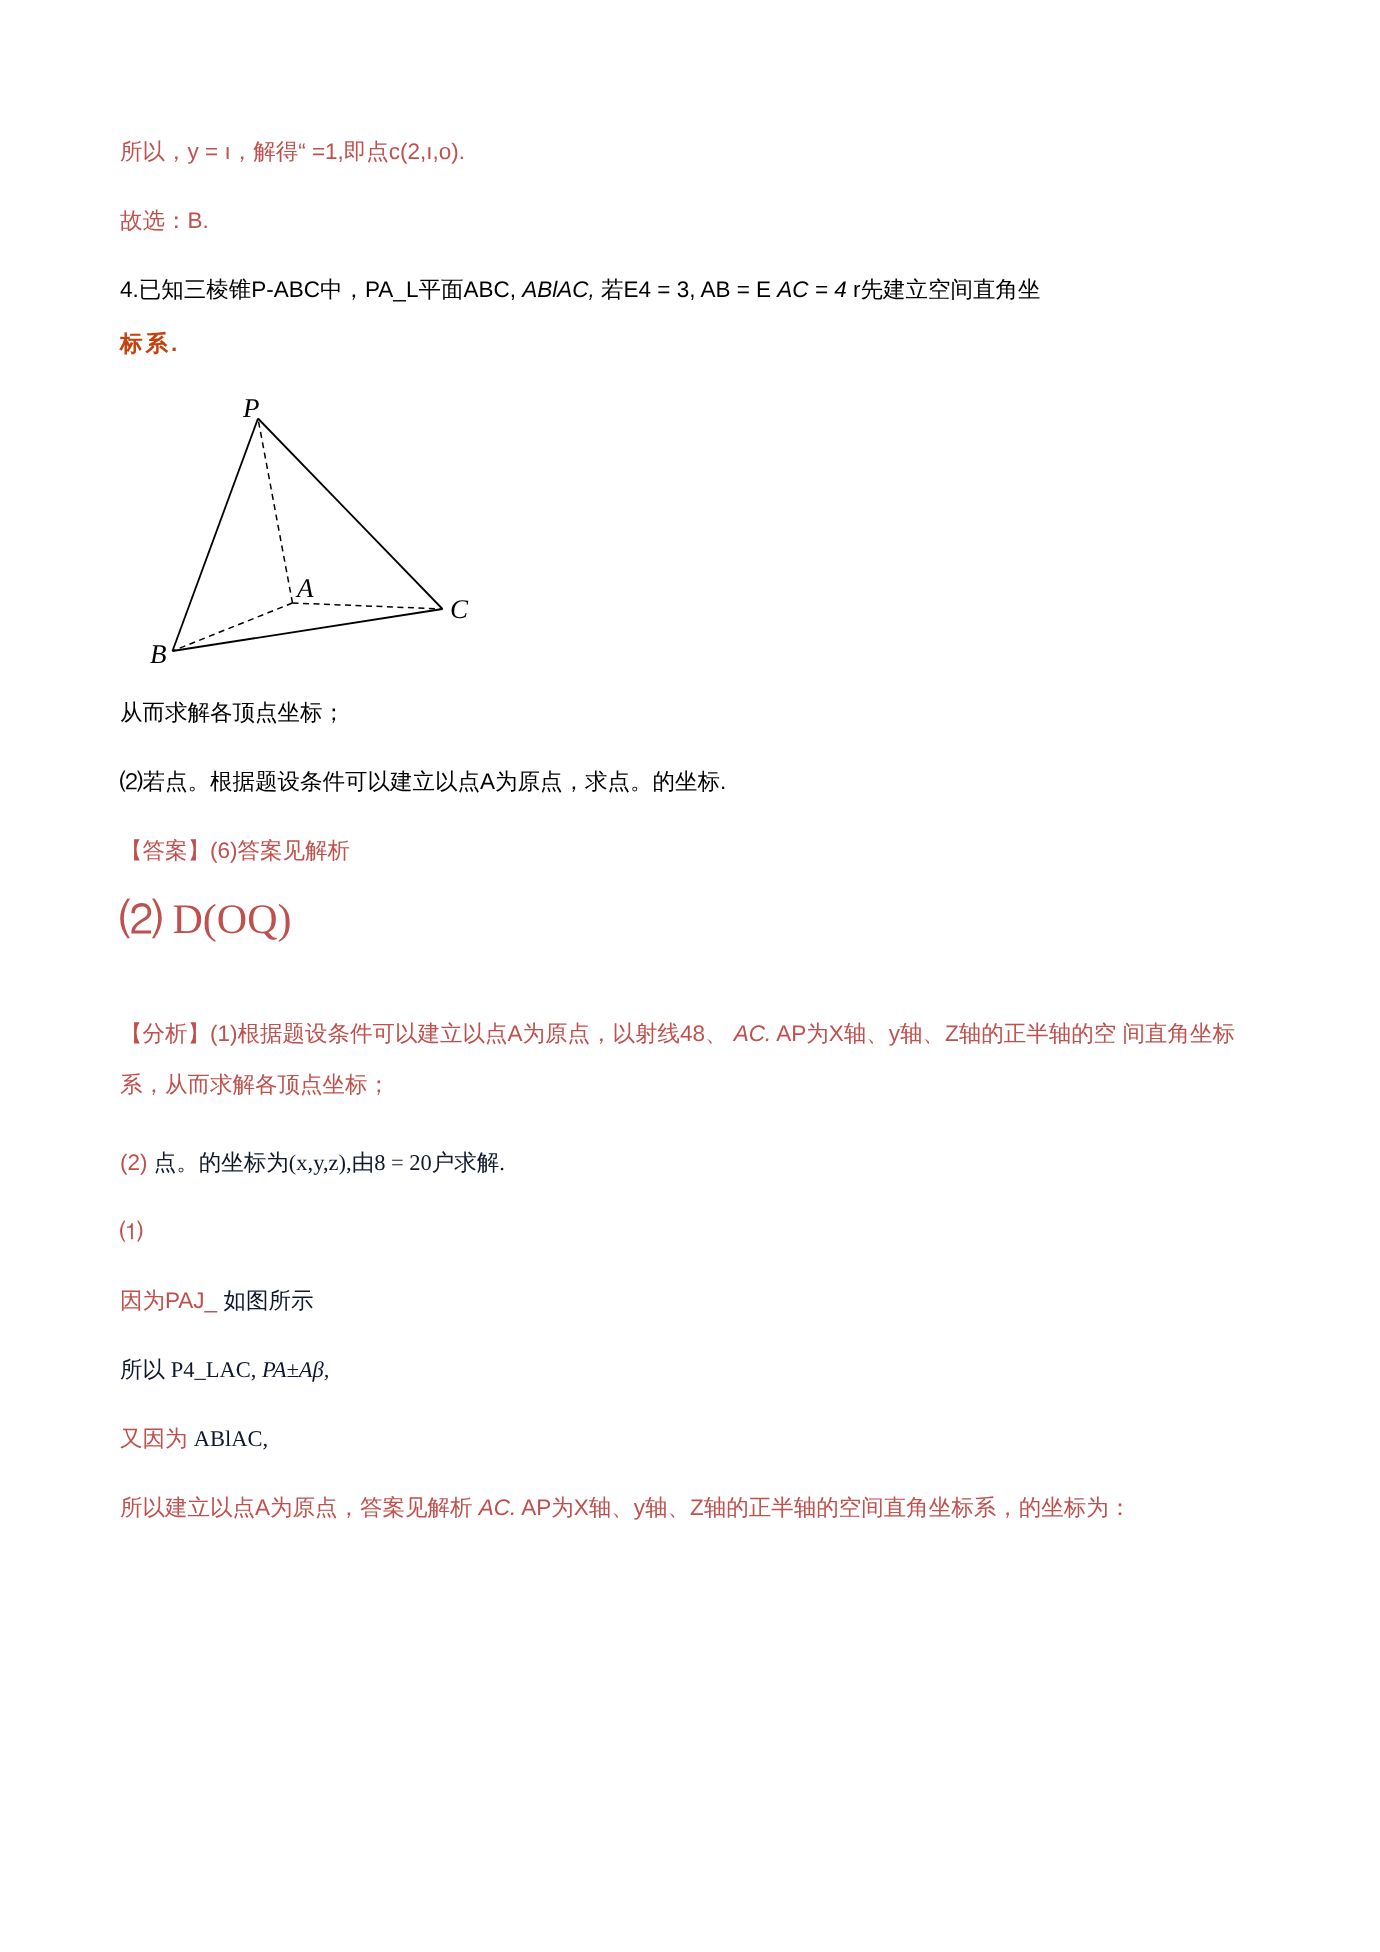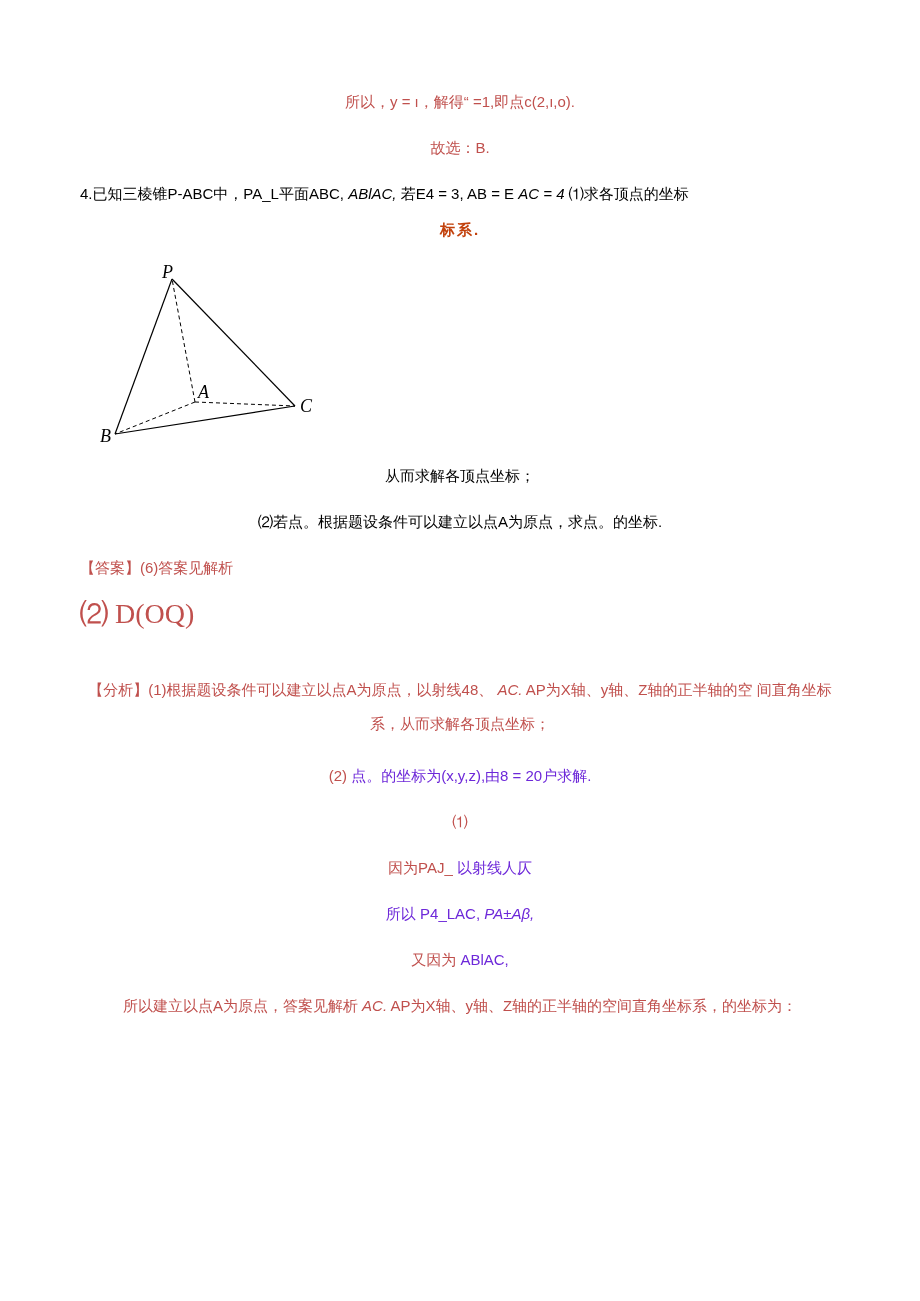--- a/index.html
+++ b/index.html
@@ -11,21 +11,20 @@
     box-sizing: border-box;
     font-family: "Microsoft YaHei", "SimSun", sans-serif;
     font-size: 15px;
     color: #000;
     line-height: 1.6;
     background: #fff;
     position: relative;
   }
   .line {
     margin-bottom: 22px;
-    text-align: center;
   }
   .tight { margin-bottom: 12px; }
   .red { color: #c0504d; }
   .outline-gray {
     color: #c2410c;
     font-weight: 600;
     letter-spacing: 2px;
   }
   .diagram {
     margin: 10px 0 20px 0;
@@ -33,36 +32,36 @@
   .formula {
     font-family: "Times New Roman", serif;
     font-size: 28px;
     color: #c0504d;
     margin: 8px 0 36px 0;
   }
   .formula .num {
     font-size: 28px;
   }
   .ital { font-style: italic; }
-  .black { color: #6d28d9; }
+  .black { color: #0f172a; font-family: Liberation Serif, serif; }
   svg { display: block; }
 </style>
 </head>
 <body>
 
 <div class="line red">所以，y = ı，解得“ =1,即点c(2,ı,o).</div>
 
 <div class="line red">故选：B.</div>
 
 <div class="tight">
   <span>4.已知三棱锥P-ABC中，PA_L平面ABC, </span>
   <span class="ital">ABlAC,</span>
   <span>若E4 = 3, AB = E </span>
   <span class="ital">AC = 4</span>
-  <span>⑴求各顶点的坐标</span>
+  <span>r先建立空间直角坐</span>
 </div>
 
 <div class="line outline-gray">标系.</div>
 
 <div class="diagram">
   <svg width="240" height="180" viewBox="0 0 240 180">
 
     <line x1="115" y1="138" x2="92" y2="15" stroke="#000" stroke-width="1" stroke-dasharray="4 3"></line>
     <line x1="115" y1="138" x2="35" y2="170" stroke="#000" stroke-width="1" stroke-dasharray="4 3"></line>
     <line x1="115" y1="138" x2="215" y2="142" stroke="#000" stroke-width="1" stroke-dasharray="4 3"></line>
@@ -97,21 +96,21 @@
 
 <div class="line">
   <span class="red">(2)</span>
   <span class="black">点。的坐标为(x,y,z),由8 = 20户求解.</span>
 </div>
 
 <div class="line red">⑴</div>
 
 <div class="line">
   <span class="red">因为PAJ_</span>
-  <span class="black">以射线人仄</span>
+  <span class="black">如图所示</span>
 </div>
 
 <div class="line">
   <span class="black">所以 </span>
   <span class="black"> P4_LAC, </span>
   <span class="black ital">PA±Aβ,</span>
 </div>
 
 <div class="line">
   <span class="red">又因为</span>

